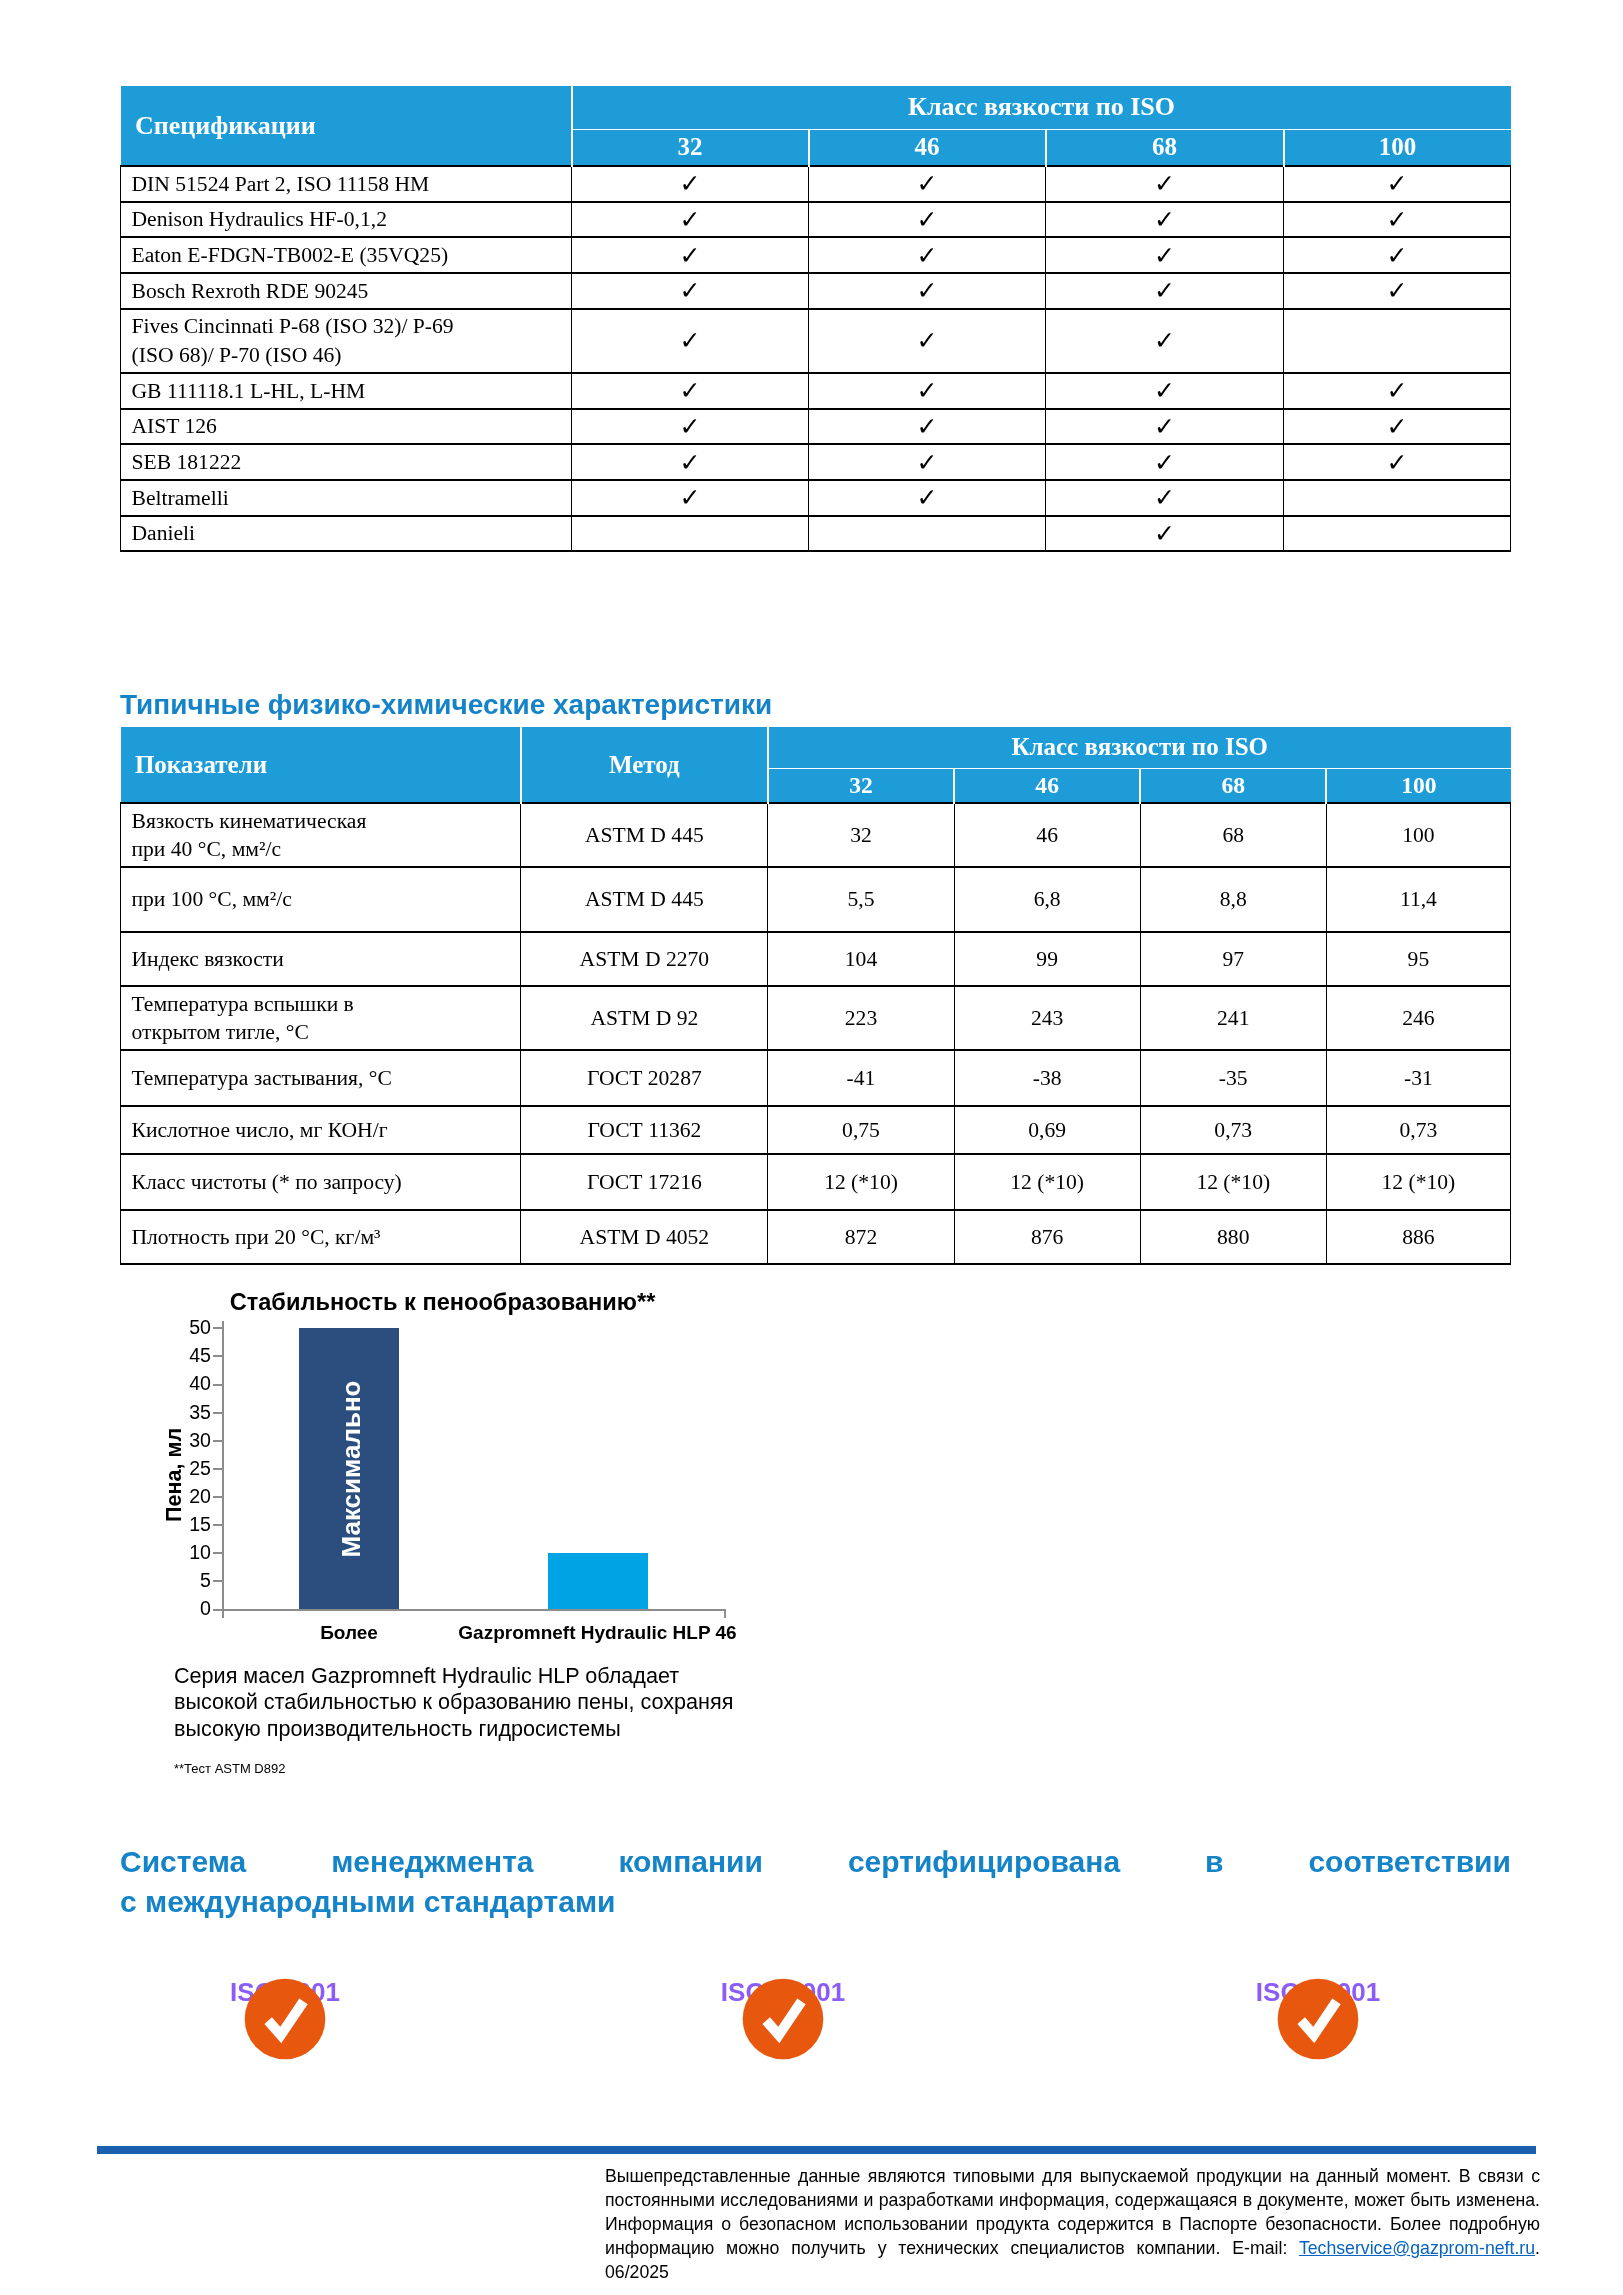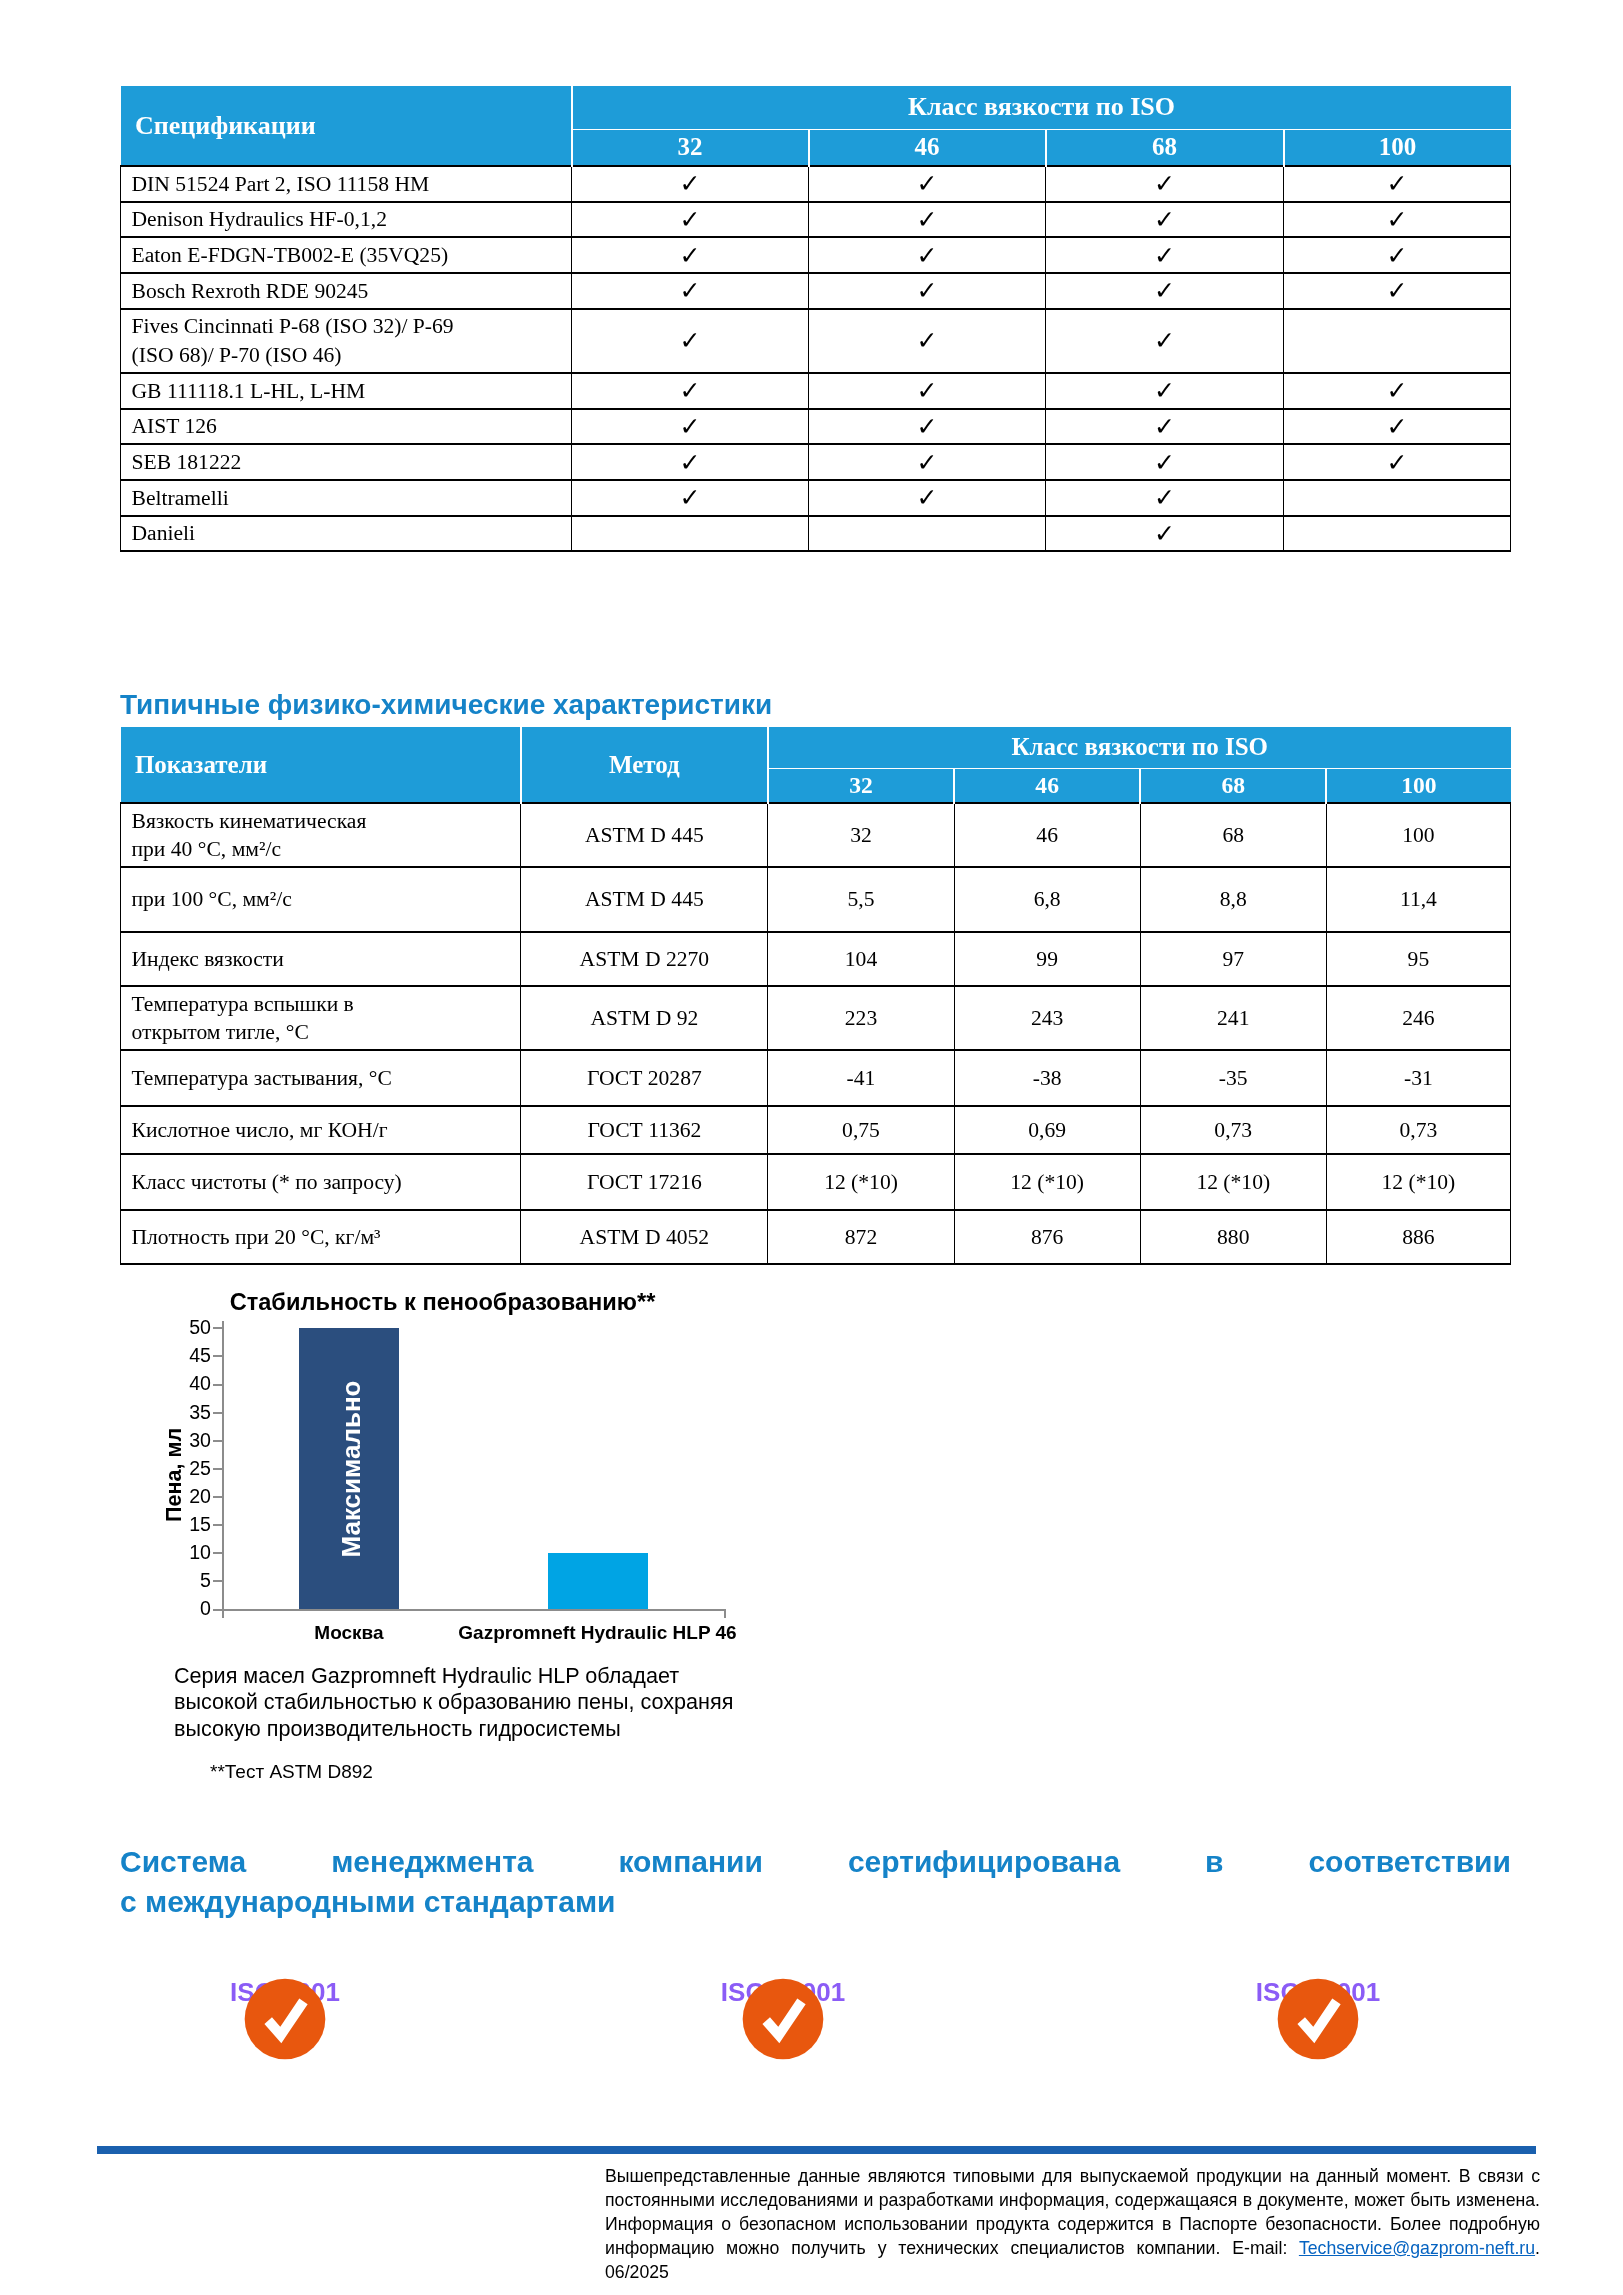--- a/index.html
+++ b/index.html
@@ -40,21 +40,21 @@
   }
   .ylabel{
     position:absolute; left:161px; top:1380px; height:190px; width:30px;
     writing-mode:vertical-rl; transform:rotate(180deg);
     text-align:center; font-size:21.6px; font-weight:bold;
   }
   .cat-label{position:absolute; top:1622px; text-align:center; font-size:19px; font-weight:bold;}
   .cat-1{left:251px; width:196px;}
   .cat-2{left:447px; width:301px;}
   .chart-caption{position:absolute; left:174px; width:589px; text-align:left; font-size:21.6px; line-height:27px;}
-  .chart-footnote{position:absolute; left:174px; top:1761px; font-size:19px;margin-left:36px;}
+  .chart-footnote{position:absolute; left:174px; top:1761px; font-size:13px;}
   
   .cert-line{position:absolute; left:120px; width:1391px; color:#1583C8; font-weight:bold; font-size:30px;}
   .cert-line1{top:1845px; text-align:justify; text-align-last:justify;}
   .cert-line2{top:1885px;}
   .iso-label{position:absolute; top:1977px; transform:translateX(-50%); color:#8b5cf6; font-weight:bold; font-size:26px; white-space:nowrap;}
   .badge{position:absolute; top:1977px; width:84px; height:84px; transform:translateX(-50%);}
   
   .footer-rule{position:absolute; left:97px; top:2146px; width:1439px; height:7.9px; background:#1A60AE;}
   .footer-left{position:absolute; left:105px; top:2164px; width:484px; font-size:17.7px; line-height:25px;}
   .footer-right{position:absolute; left:605px; top:2164px; width:935px; font-size:17.7px; line-height:24px; text-align:justify; text-align-last:left;}
@@ -283,21 +283,21 @@
   <div class="y-axis-line"></div>
   <div class="x-axis-line"></div>
   <div class="x-end-tick" style="left:222px"></div>
   <div class="x-end-tick" style="left:724px"></div>
 
   <div class="chart-bar bar-limit" style="height: 281px; top: 1328px; background: rgb(43, 78, 126);">
     <span class="bar-inner-label">Максимально</span>
   </div>
   <div class="chart-bar bar-product" style="height: 56px; top: 1553px; background: rgb(0, 164, 228);"></div>
 
-  <div class="cat-label cat-1">Москва</div>
+  <div class="cat-label cat-1">Более</div>
   <div class="cat-label cat-2">Gazpromneft Hydraulic HLP 46</div>
 
   <div class="chart-caption" style="top:1662px">Серия масел Gazpromneft Hydraulic HLP обладает</div>
   <div class="chart-caption" style="top:1688px">высокой стабильностью к образованию пены, сохраняя</div>
   <div class="chart-caption" style="top:1715px">высокую производительность гидросистемы</div>
   <div class="chart-footnote">**Тест ASTM D892</div>
 
   <div class="cert-line cert-line1">Система менеджмента компании сертифицирована в соответствии</div>
   <div class="cert-line cert-line2">с международными стандартами</div>
 

